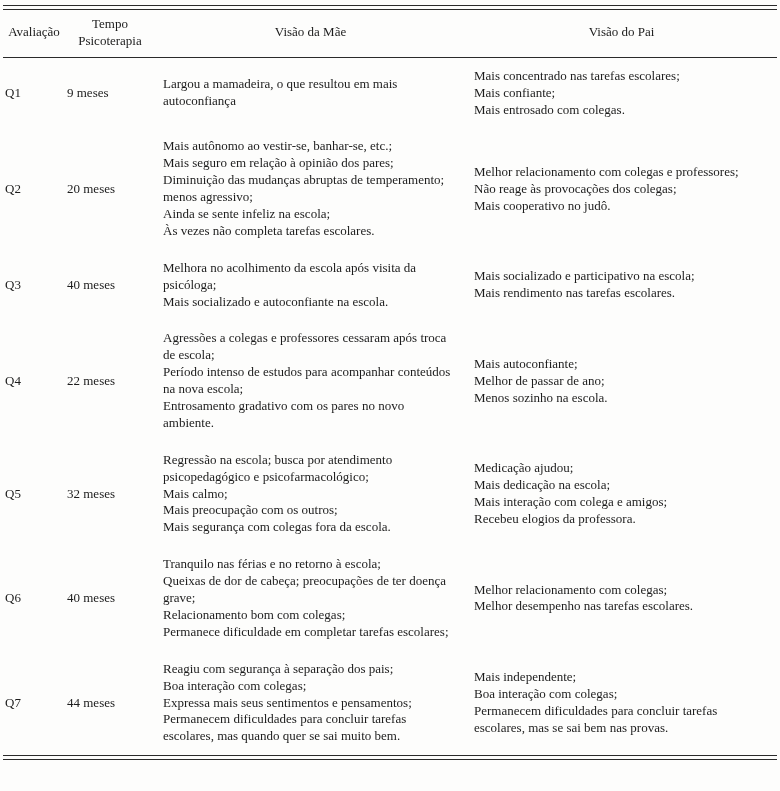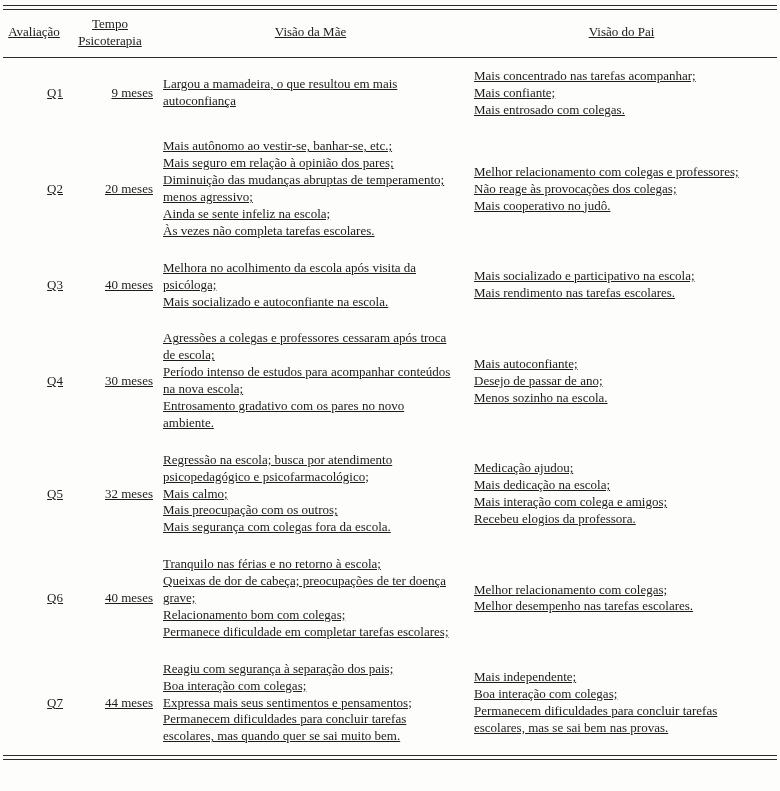--- a/index.html
+++ b/index.html
@@ -8,21 +8,20 @@
     background: #fdfdfc;
     font-family: "Liberation Serif", "DejaVu Serif", serif;
     color: #1c1c1c;
   }
   .page {
     width: 780px;
     min-height: 791px;
     box-sizing: border-box;
     padding: 5px 3px 6px 3px;
     background: #fdfdfc;
-    text-decoration: underline;
   }
   .double-rule {
     height: 3px;
     border-top: 1.6px solid #2a2a2a;
     border-bottom: 1.6px solid #2a2a2a;
   }
   table.study-table {
     width: 100%;
     border-collapse: collapse;
     table-layout: fixed;
@@ -41,21 +40,21 @@
     padding: 6px 4px 7px 4px;
     border-bottom: 1.6px solid #2a2a2a;
     white-space: pre-line;
   }
   td {
     vertical-align: middle;
     padding: 10px 8px;
     white-space: pre-line;
   }
   td.c-aval, td.c-tempo {
-    text-align: right;
+    text-align: left;
     padding-left: 2px;
     padding-right: 2px;
   }
   td.c-text {
     text-align: left;
     padding-left: 8px;
     padding-right: 12px;
   }
 </style>
 </head>
@@ -78,21 +77,21 @@
 Psicoterapia</th>
         <th>Visão da Mãe</th>
         <th>Visão do Pai</th>
       </tr>
     </thead>
     <tbody>
       <tr>
         <td class="c-aval">Q1</td>
         <td class="c-tempo">9 meses</td>
         <td class="c-text">Largou a mamadeira, o que resultou em mais autoconfiança</td>
-        <td class="c-text">Mais concentrado nas tarefas acompanhar;
+        <td class="c-text">Mais concentrado nas tarefas escolares;
 Mais confiante;
 Mais entrosado com colegas.</td>
       </tr>
       <tr>
         <td class="c-aval">Q2</td>
         <td class="c-tempo">20 meses</td>
         <td class="c-text">Mais autônomo ao vestir-se, banhar-se, etc.;
 Mais seguro em relação à opinião dos pares;
 Diminuição das mudanças abruptas de temperamento; menos agressivo;
 Ainda se sente infeliz na escola;
@@ -104,26 +103,26 @@
       <tr>
         <td class="c-aval">Q3</td>
         <td class="c-tempo">40 meses</td>
         <td class="c-text">Melhora no acolhimento da escola após visita da psicóloga;
 Mais socializado e autoconfiante na escola.</td>
         <td class="c-text">Mais socializado e participativo na escola;
 Mais rendimento nas tarefas escolares.</td>
       </tr>
       <tr>
         <td class="c-aval">Q4</td>
-        <td class="c-tempo">30 meses</td>
+        <td class="c-tempo">22 meses</td>
         <td class="c-text">Agressões a colegas e professores cessaram após troca de escola;
 Período intenso de estudos para acompanhar conteúdos na nova escola;
 Entrosamento gradativo com os pares no novo ambiente.</td>
         <td class="c-text">Mais autoconfiante;
-Desejo de passar de ano;
+Melhor de passar de ano;
 Menos sozinho na escola.</td>
       </tr>
       <tr>
         <td class="c-aval">Q5</td>
         <td class="c-tempo">32 meses</td>
         <td class="c-text">Regressão na escola; busca por atendimento psicopedagógico e psicofarmacológico;
 Mais calmo;
 Mais preocupação com os outros;
 Mais segurança com colegas fora da escola.</td>
         <td class="c-text">Medicação ajudou;

